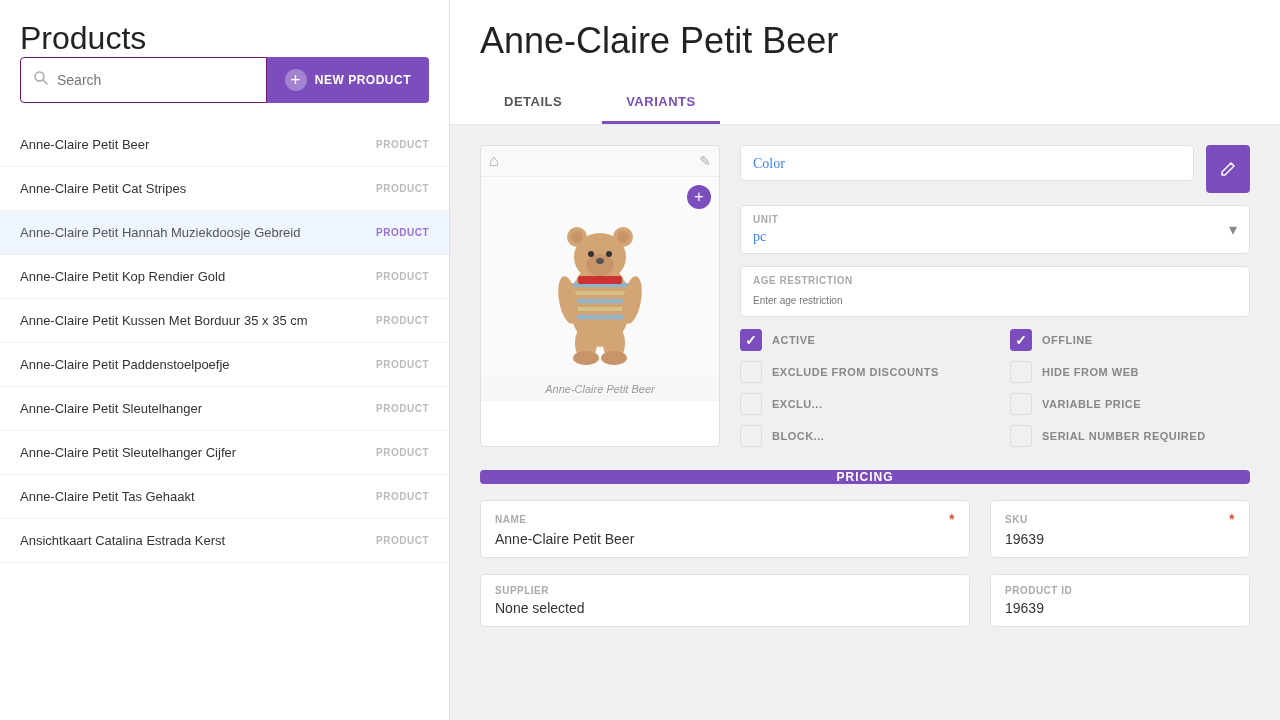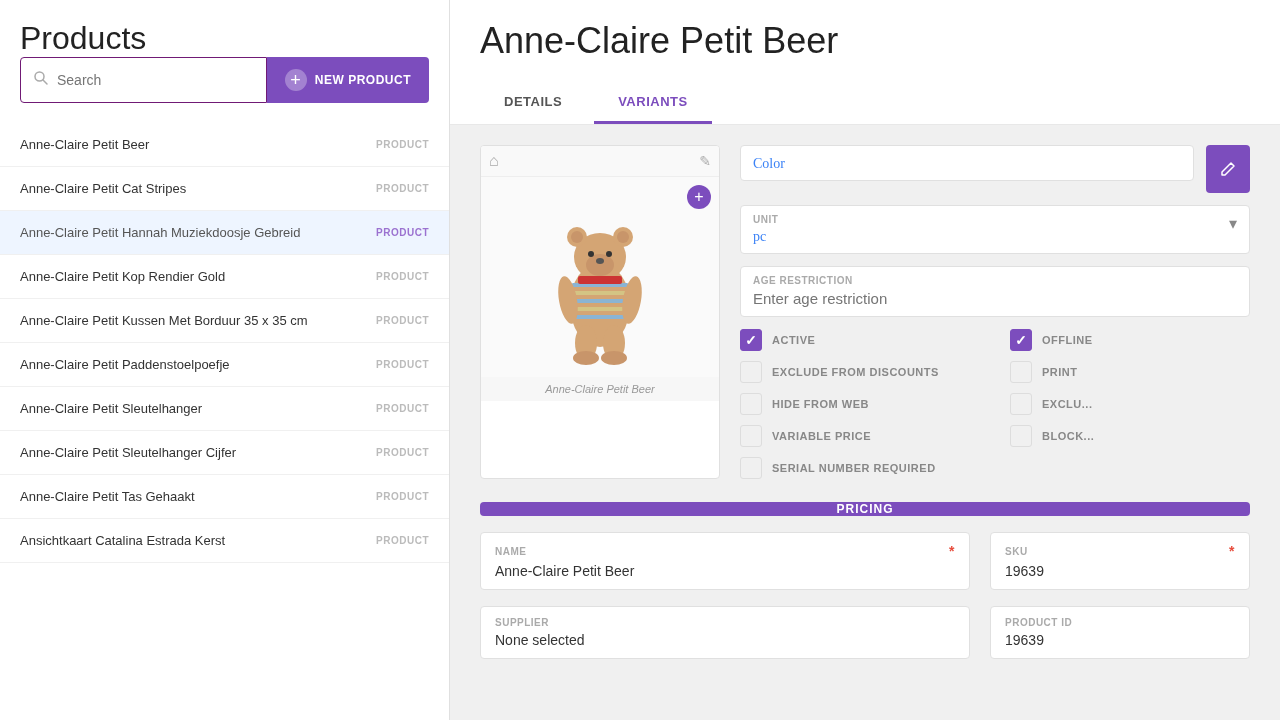--- a/index.html
+++ b/index.html
@@ -119,21 +119,21 @@
       border-bottom: 1px solid #e8e8e8;
     }
     .product-title {
       font-size: 36px;
       font-weight: 300;
       color: #222;
       margin-bottom: 20px;
     }
     .tabs {
       display: flex;
-      gap: 8px;
+      gap: 16px;
     }
     .tab {
       padding: 12px 24px;
       font-size: 13px;
       font-weight: 600;
       letter-spacing: 0.5px;
       cursor: pointer;
       border-bottom: 3px solid transparent;
       color: #555;
     }
@@ -244,21 +244,21 @@
       margin-bottom: 4px;
     }
     .attr-value {
       font-size: 14px;
       color: #3b82f6;
       font-family: Liberation Serif, serif;
     }
     .attr-field.has-dropdown {
       display: flex;
       justify-content: space-between;
-      align-items: flex-start;
+      align-items: center;
       padding-left: 12px;
     }
     .attr-field.has-dropdown .attr-inner { flex: 1; }
     .dropdown-arrow {
       color: #888;
       font-size: 16px;
     }
     .color-btn {
       background: #7c4dbd;
       color: #fff;
@@ -508,40 +508,36 @@
               <div class="attr-label">UNIT</div>
               <div class="attr-value">pc</div>
             </div>
             <span class="dropdown-arrow">▾</span>
           </div>
         </div>
 
         <div class="attr-row">
           <div class="attr-field">
             <div class="attr-label">AGE RESTRICTION</div>
-            <input style="border: none; outline: none; font-size: 15px; color: rgb(170, 170, 170); width: 100%; background: transparent;" placeholder="Enter age restriction">
+            <input style="border: none; outline: none; font-size: 10px; color: rgb(170, 170, 170); width: 100%; background: transparent;" placeholder="Enter age restriction">
           </div>
         </div>
 
         <div class="checkbox-grid" id="checkbox-grid">
             <div class="checkbox-item">
     <div class="cb-box checked"></div>
     <span class="cb-label">ACTIVE</span>
   </div>
             <div class="checkbox-item">
     <div class="cb-box checked"></div>
     <span class="cb-label">OFFLINE</span>
   </div>
             <div class="checkbox-item">
     <div class="cb-box "></div>
     <span class="cb-label">EXCLUDE FROM DISCOUNTS</span>
-  </div>
-            <div class="checkbox-item">
-    <div class="cb-box "></div>
-    <span class="cb-label">PRINT</span>
   </div>
             <div class="checkbox-item">
     <div class="cb-box "></div>
     <span class="cb-label">HIDE FROM WEB</span>
   </div>
             <div class="checkbox-item">
     <div class="cb-box "></div>
     <span class="cb-label">EXCLU...</span>
   </div>
             <div class="checkbox-item">

